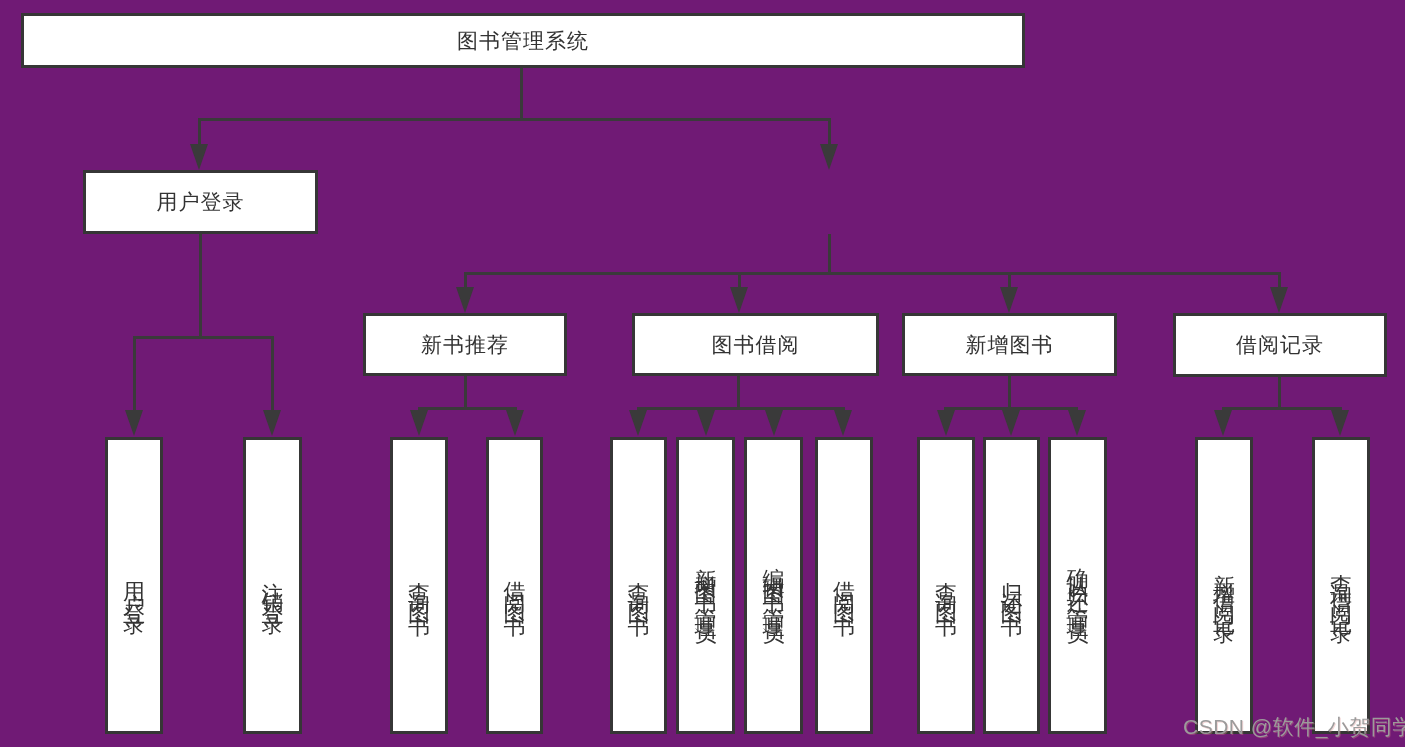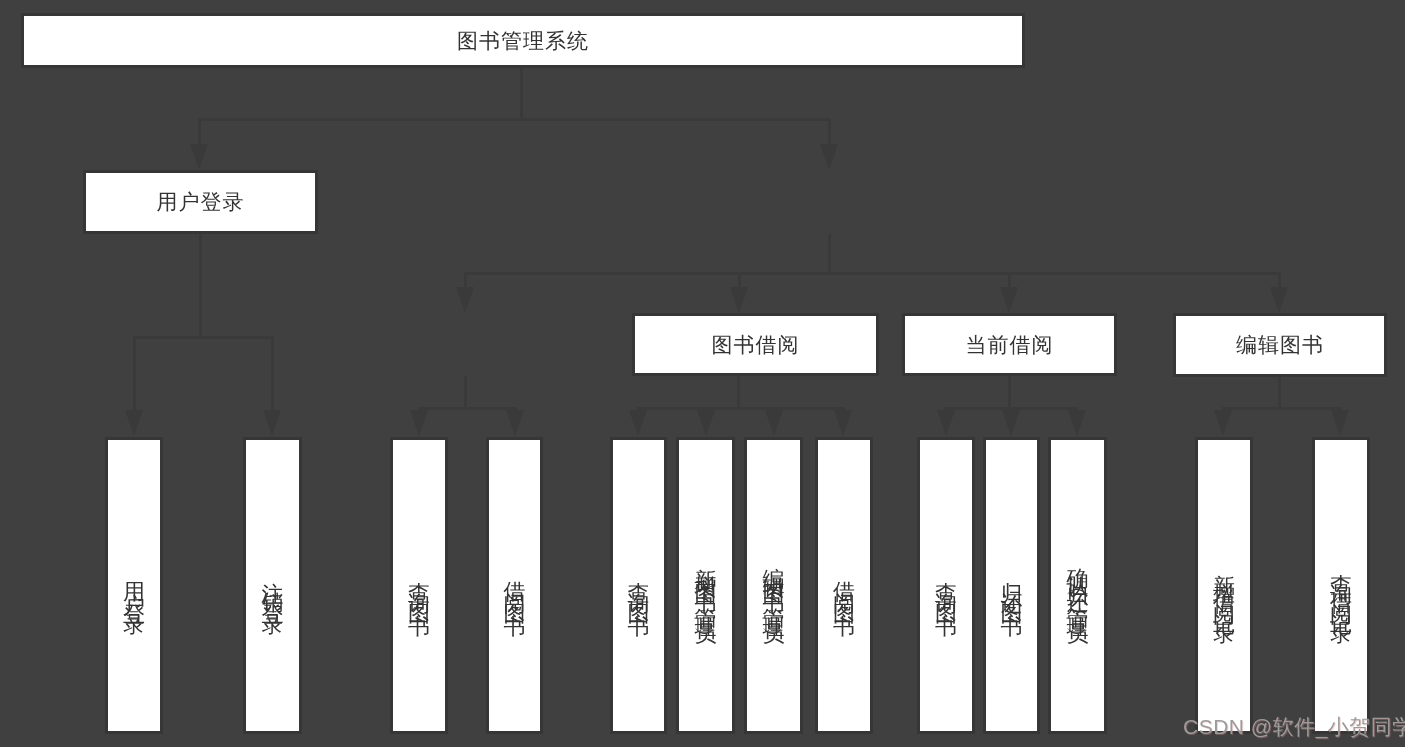--- a/index.html
+++ b/index.html
@@ -1,19 +1,19 @@
 <!DOCTYPE html>
 <html><head>
 <meta charset="utf-8">
 <style>
   html,body{margin:0;padding:0;background:#ffffff;}
   .stage{
     position:relative;
     width:1405px;height:747px;
-    background:#404040;
+    background:#701a75;
     font-family:"Liberation Sans", sans-serif;
     overflow:hidden;
   }
   .box{
     position:absolute;
     box-sizing:border-box;
     background:#ffffff;
     border:3px solid #363636;
     display:flex;
     align-items:center;
@@ -63,28 +63,31 @@
 <div class="stage">
 
   <div class="box h" style="left:21px;top:13px;width:1004px;height:55px">
     <span>图书管理系统</span>
   </div>
 
   <div class="box h" style="left:83px;top:170px;width:235px;height:64px">
     <span>用户登录</span>
   </div>
 
+  <div class="box h" style="left:363px;top:313px;width:204px;height:63px">
+    <span>新书推荐</span>
+  </div>
   <div class="box h" style="left:632px;top:313px;width:247px;height:63px">
     <span>图书借阅</span>
   </div>
   <div class="box h" style="left:902px;top:313px;width:215px;height:63px">
-    <span>当前借阅</span>
+    <span>新增图书</span>
   </div>
   <div class="box h" style="left:1173px;top:313px;width:214px;height:64px">
-    <span>编辑图书</span>
+    <span>借阅记录</span>
   </div>
 
   <div class="box v" style="left:105px;top:437px;width:58px;height:297px">
     <span style="letter-spacing: 11px;">用户登录</span>
   </div>
   <div class="box v" style="left:243px;top:437px;width:59px;height:297px">
     <span style="letter-spacing: 11px;">注销登录</span>
   </div>
 
   <div class="box v" style="left:390px;top:437px;width:58px;height:297px">

